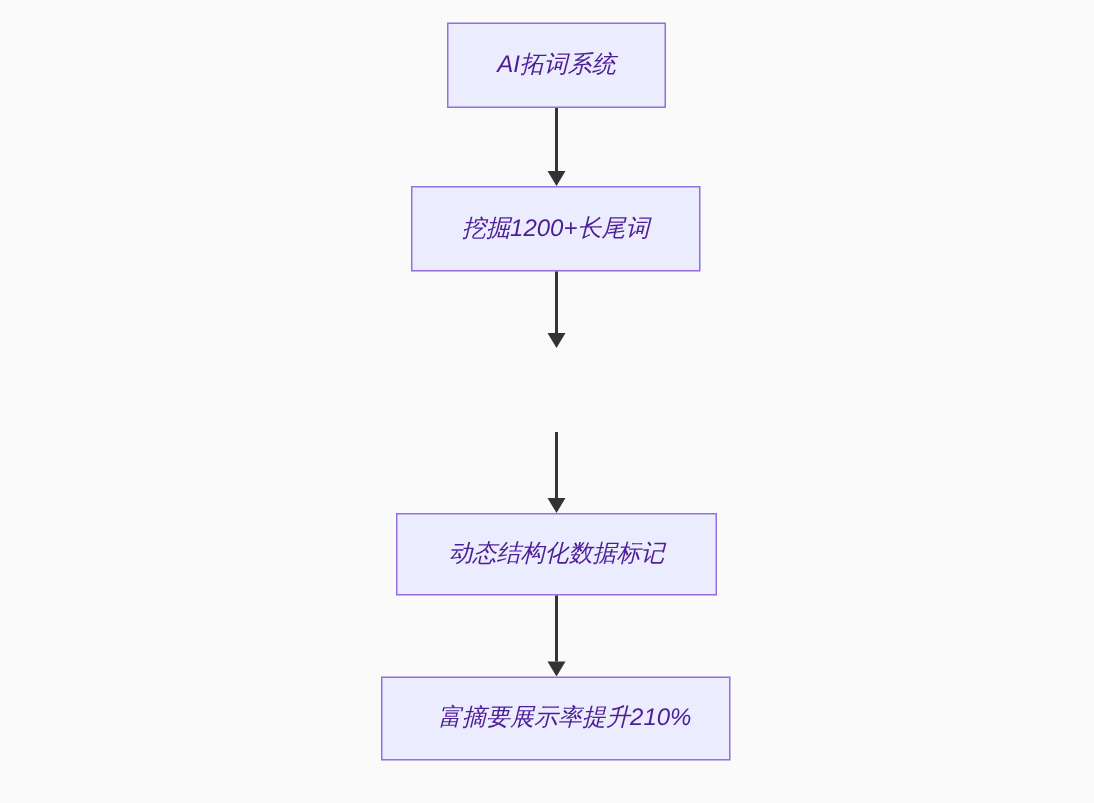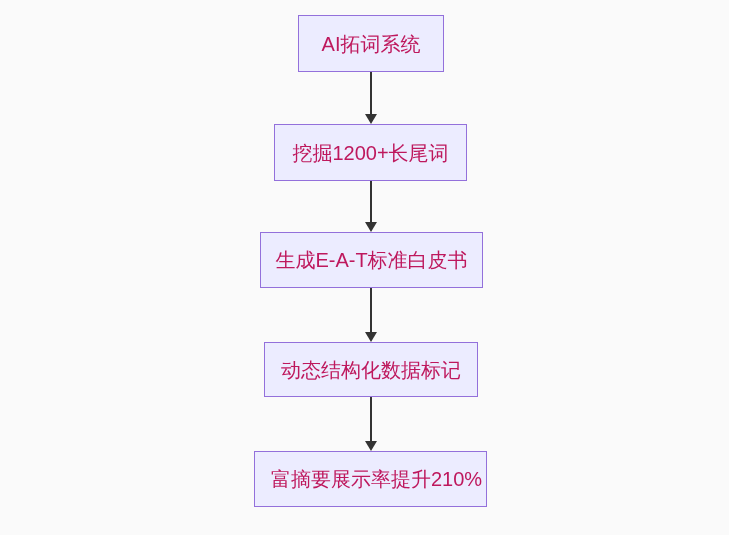--- a/index.html
+++ b/index.html
@@ -17,24 +17,25 @@
   .node {
     position: absolute;
     box-sizing: border-box;
     background: #ececff;
     border: 1px solid #9370db;
     display: flex;
     align-items: center;
     justify-content: center;
   }
   .node span {
-    color: #be185d;
-    font-size: 20px;
+    color: #4c1d95;
+    font-size: 16px;
     line-height: 1.2;
     white-space: nowrap;
+    font-style: italic;
   }
   .edge {
     position: absolute;
     width: 2px;
     background: #333333;
   }
   .arrowhead {
     position: absolute;
     width: 0;
     height: 0;
@@ -70,23 +71,20 @@
   <div class="edge" id="edge-0"></div>
   <div class="arrowhead" id="head-0"></div>
 
   <div class="node" id="node-1">
     <span>挖掘1200+长尾词</span>
   </div>
 
   <div class="edge" id="edge-1"></div>
   <div class="arrowhead" id="head-1"></div>
 
-  <div class="node" id="node-2">
-    <span>生成E-A-T标准白皮书</span>
-  </div>
 
   <div class="edge" id="edge-2"></div>
   <div class="arrowhead" id="head-2"></div>
 
   <div class="node" id="node-3">
     <span>动态结构化数据标记</span>
   </div>
 
   <div class="edge" id="edge-3"></div>
   <div class="arrowhead" id="head-3"></div>

